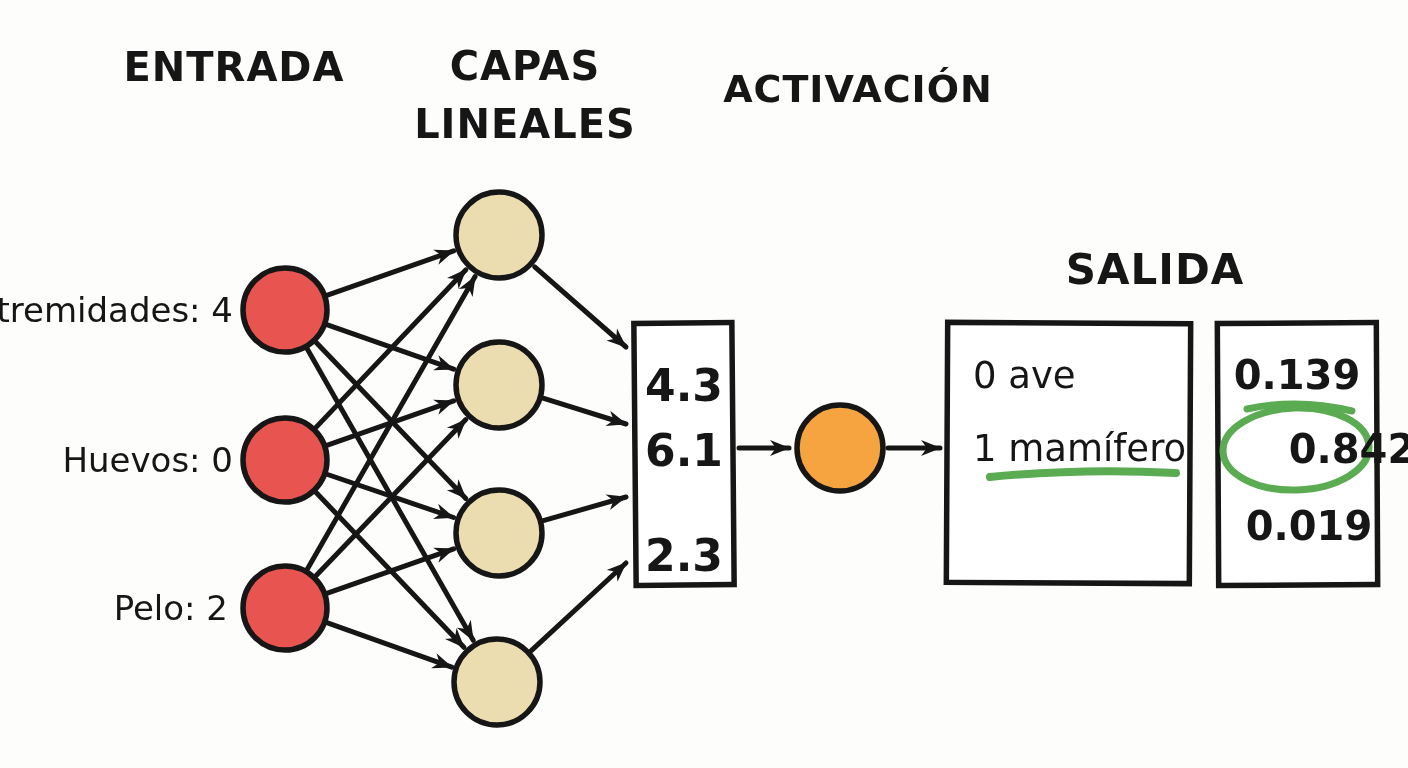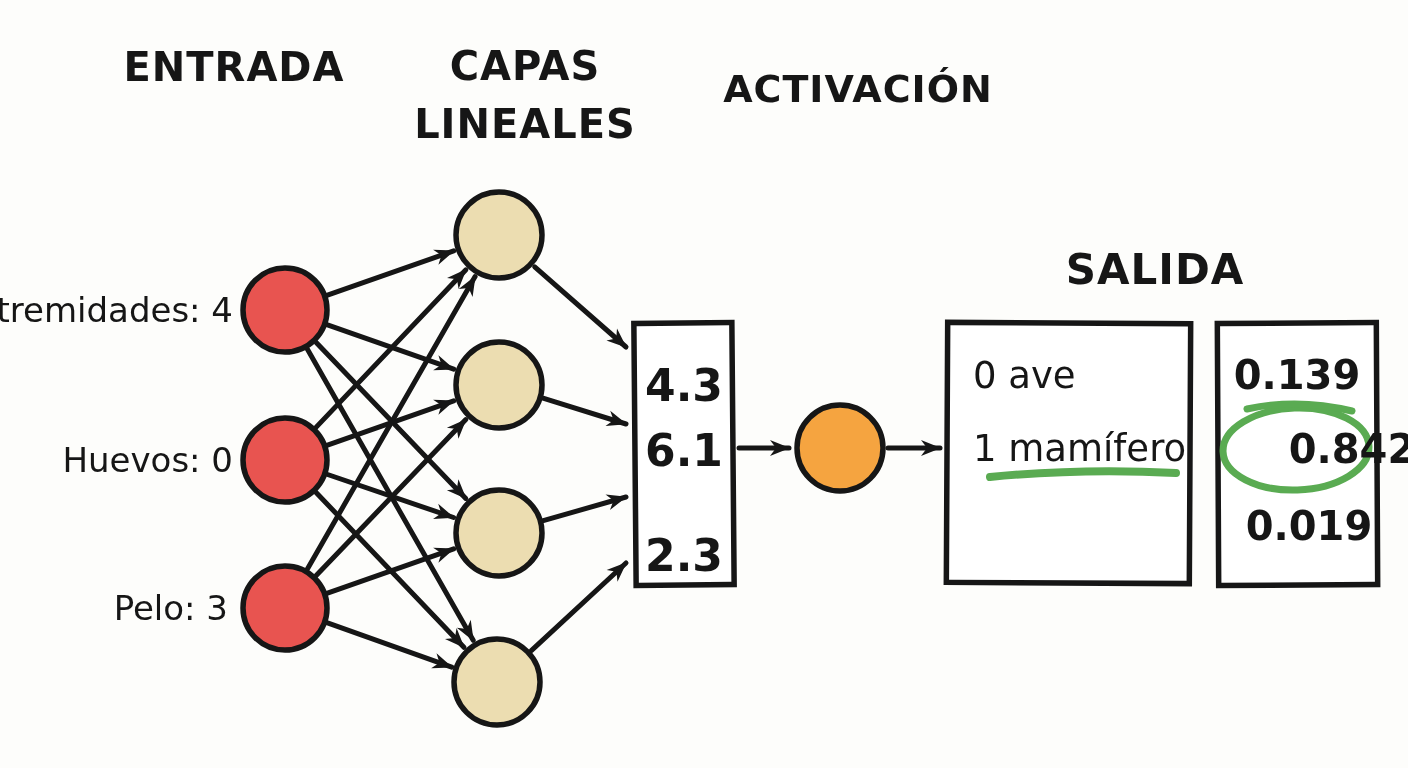--- a/index.html
+++ b/index.html
@@ -95,21 +95,21 @@
   </div>
 
   <div class="txt center hdr hdr-act" style="left:858px;top:89px;">
     <span style="display:block;">ACTIVACIÓN</span>
   </div>
 
   <div class="txt center hdr hdr-salida" style="left:1155px;top:270px;">SALIDA</div>
 
   <div class="txt rightalign inlabel" style="left:233px;top:310px;">Extremidades: 4</div>
   <div class="txt rightalign inlabel" style="left:233px;top:460px;">Huevos: 0</div>
-  <div class="txt rightalign inlabel" style="left:228px;top:608px;">Pelo: 3</div>
+  <div class="txt rightalign inlabel" style="left:228px;top:608px;">Pelo: 2</div>
 
   <div class="txt center logit" style="left:684px;top:385px;">4.3</div>
   <div class="txt center logit" style="left:684px;top:450px;">6.1</div>
   <div class="txt center logit" style="left:684px;top:535px;margin-top:20px;">2.3</div>
 
   <div class="txt leftalign clslabel" style="left:973px;top:375px;">0 ave</div>
   <div class="txt leftalign clslabel" style="left:973px;top:448px;">1 mamífero</div>
 
   <div class="txt center prob" style="left:1297px;top:375px;">0.139</div>
   <div class="txt center prob" style="left:1352px;top:449px;text-align:right;">0.842</div>

